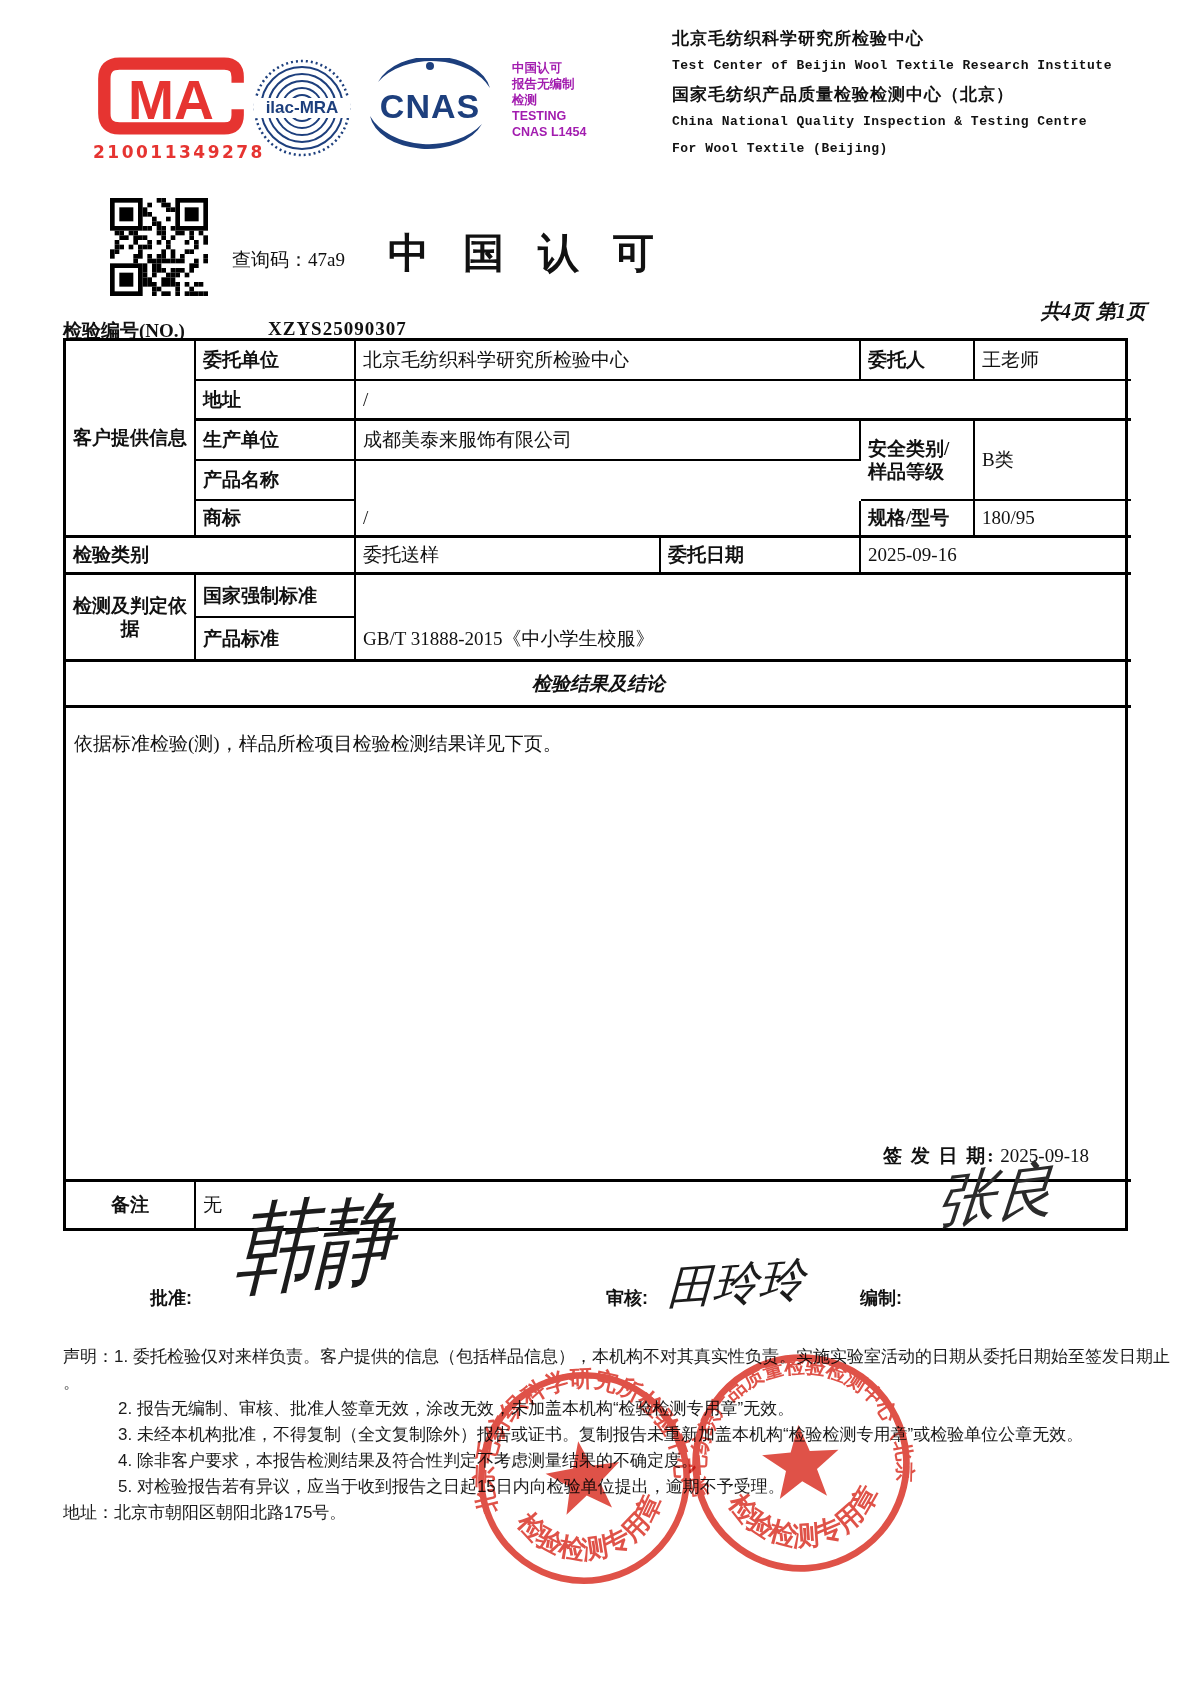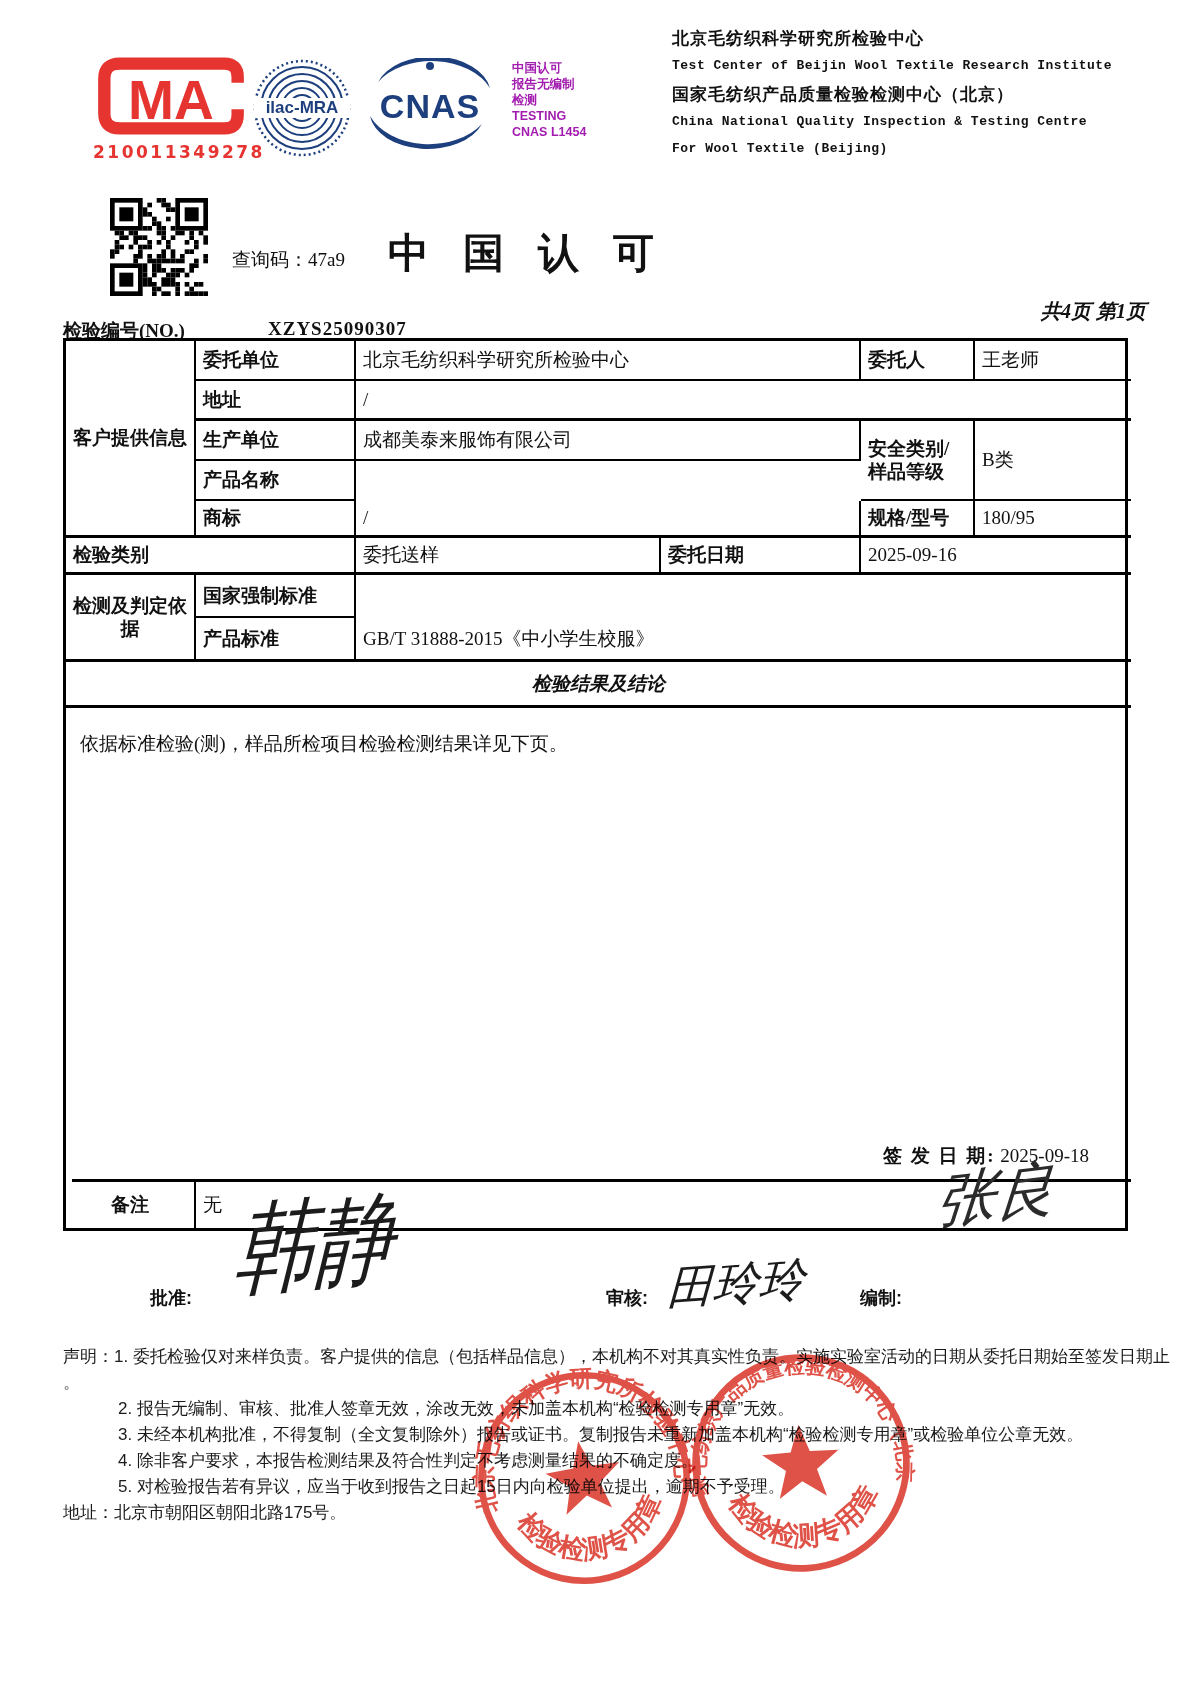--- a/index.html
+++ b/index.html
@@ -43,21 +43,21 @@
   }
   .cell{box-sizing:border-box; display:flex; align-items:center;
     padding:2px 7px; font-size:19px; line-height:1.22;
     border-right:2px solid #000; border-bottom:2px solid #000;}
   .cell.lbl{font-weight:bold;}
   .cell.no-r{border-right:none;}
   .cell.no-b{border-bottom:none;}
   .cell.thick{border-bottom-width:3px;}
   .cell.ctr{justify-content:center; text-align:center;}
   .result-header{font-weight:bold; justify-content:center;font-style:italic;}
-  .result-body{position:relative; display:block; padding:16px;margin-left:6px;}
+  .result-body{position:relative; display:block; padding:16px;}
   .result-note{position:absolute; left:8px; top:24px; font-size:19px;}
   .issue-date{position:absolute; right:42px; bottom:12px; font-size:19px;}
   .issue-date .idl{font-weight:bold; letter-spacing:2px;}
   
   .sig-label{position:absolute; font-family:"Liberation Sans","DejaVu Sans",sans-serif;
     font-weight:bold; font-size:18px;}
   .sig-name{position:absolute; font-family:"DejaVu Serif","Liberation Serif",serif;
     font-style:italic; color:#1c1c1c; white-space:nowrap;}
   #sig1{left:238px; top:1185px; font-size:80px; transform:rotate(-5deg) skewX(-8deg) scaleY(1.25); transform-origin:left top;}
   #sig2{left:668px; top:1258px; font-size:46px; transform:rotate(-4deg) skewX(-6deg); transform-origin:left top;}

